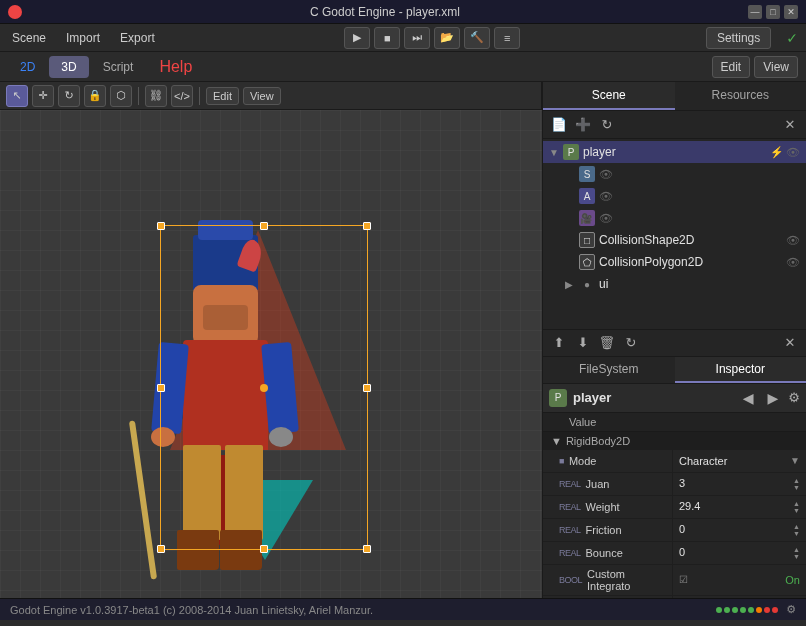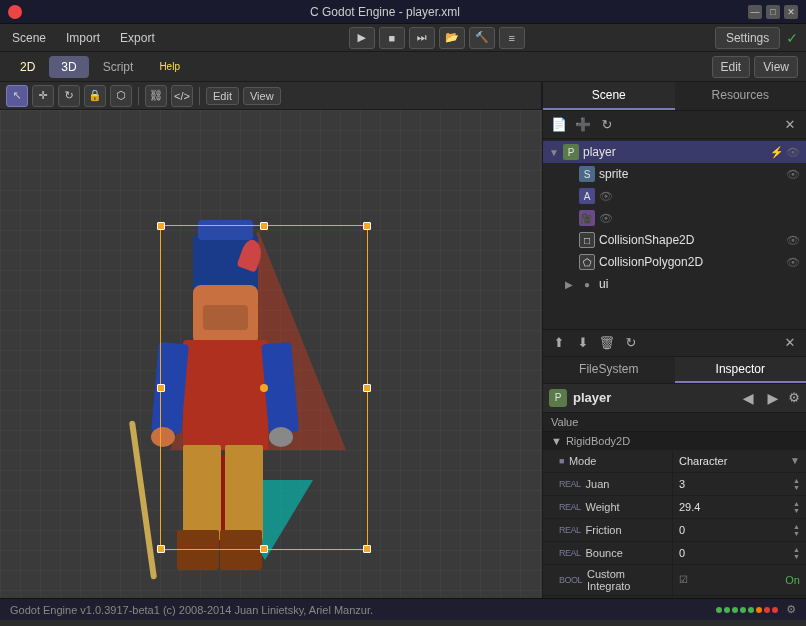--- a/index.html
+++ b/index.html
@@ -39,40 +39,40 @@
       gap: 12px;
       border-bottom: 1px solid #1a1a1a;
     }
     .menu-item { font-size: 12px; color: #ccc; cursor: pointer; padding: 2px 4px; }
     .toolbar-center { flex: 1; display: flex; justify-content: center; gap: 4px; }
     .toolbar-btn {
       width: 26px; height: 22px; background: #3a3a3a; border: 1px solid #555;
       border-radius: 3px; cursor: pointer; display: flex; align-items: center; justify-content: center;
       font-size: 11px; color: #ccc;
     }
-    .settings-area { display: flex; align-items: center; gap: 6px; }
+    .settings-area { display: flex; align-items: center; gap: 15px; }
     .settings-btn { background: #3a3a3a; border: 1px solid #555; border-radius: 3px; padding: 3px 10px; cursor: pointer; color: #ccc; font-size: 12px; }
     .check-green { color: #4caf50; font-size: 14px; }
 
     
     .mode-tabs {
       height: 30px;
       background: #2b2b2b;
       display: flex;
       align-items: center;
       padding: 0 8px;
       gap: 2px;
       border-bottom: 1px solid #1a1a1a;
     }
     .mode-tab {
-      padding: 4px 12px; border-radius: 4px; cursor: pointer; font-size: 12px; color: #fef9c3;
+      padding: 4px 12px; border-radius: 4px; cursor: pointer; font-size: 12px; color: #3b82f6;
     }
     .mode-tab.active { background: #5a5a7a; color: #fff; }
     .mode-tab-script { padding: 4px 12px; cursor: pointer; font-size: 12px; color: #aaa; }
-    .mode-tab-help { padding: 4px 12px; cursor: pointer; font-size: 10px; color: #fde047; }
+    .mode-tab-help { padding: 4px 12px; cursor: pointer; font-size: 16px; color: #ef4444; }
     .toolbar2-right { margin-left: auto; display: flex; align-items: center; gap: 4px; }
     .toolbar2-btn { background: #3a3a3a; border: 1px solid #555; border-radius: 3px; padding: 3px 8px; cursor: pointer; color: #ccc; font-size: 12px; }
 
     
     .main-layout {
       display: flex;
       height: calc(626px - 24px - 28px - 30px - 28px);
     }
 
     
@@ -425,41 +425,41 @@
       color: #7a7a9a;
       letter-spacing: -0.5px;
       margin-right: 2px;
     }
     .insp-prop-value {
       flex: 1;
       padding: 3px 6px;
       font-size: 11px;
       color: #e0e0e0;
       display: flex;
-      align-items: center;
       justify-content: space-between;
       gap: 16px;
     }
     .insp-col-header {
       display: flex;
       border-bottom: 1px solid #1a1a1a;
       background: #222;
     }
     .insp-col-prop {
       width: 130px;
       padding: 3px 8px;
       font-size: 11px;
       color: #aaa;
       border-right: 1px solid #1e1e1e;
     }
     .insp-col-val {
       flex: 1;
       padding: 3px 8px;
       font-size: 11px;
       color: #aaa;
+      margin-left: 18px;
     }
     .insp-arrows { display: flex; flex-direction: column; margin-left: 2px; }
     .insp-arrow-up, .insp-arrow-down { font-size: 7px; color: #888; line-height: 1; cursor: pointer; }
     .toggle-on { color: #4caf50; font-size: 11px; }
 
     
     .status-dots { display: flex; align-items: center; gap: 2px; }
     .dot-green { width: 6px; height: 6px; background: #4caf50; border-radius: 50%; }
     .dot-orange { width: 6px; height: 6px; background: #f57c00; border-radius: 50%; }
     .dot-red { width: 6px; height: 6px; background: #e53935; border-radius: 50%; }
@@ -600,21 +600,20 @@
         <div class="tree-right-icons">
           <span class="tree-script">⚡</span>
           <span class="tree-eye">👁</span>
         </div>
       </div>
 
       <div class="tree-item">
         <span class="tree-indent"></span>
         <span class="tree-arrow"> </span>
         <div class="tree-icon icon-sprite">S</div>
-        <span class="tree-label">sprite</span>
         <span class="tree-eye">👁</span>
       </div>
 
       <div class="tree-item">
         <span class="tree-indent"></span>
         <span class="tree-arrow"> </span>
         <div class="tree-icon icon-anim">A</div>
         <span class="tree-eye">👁</span>
       </div>
 

